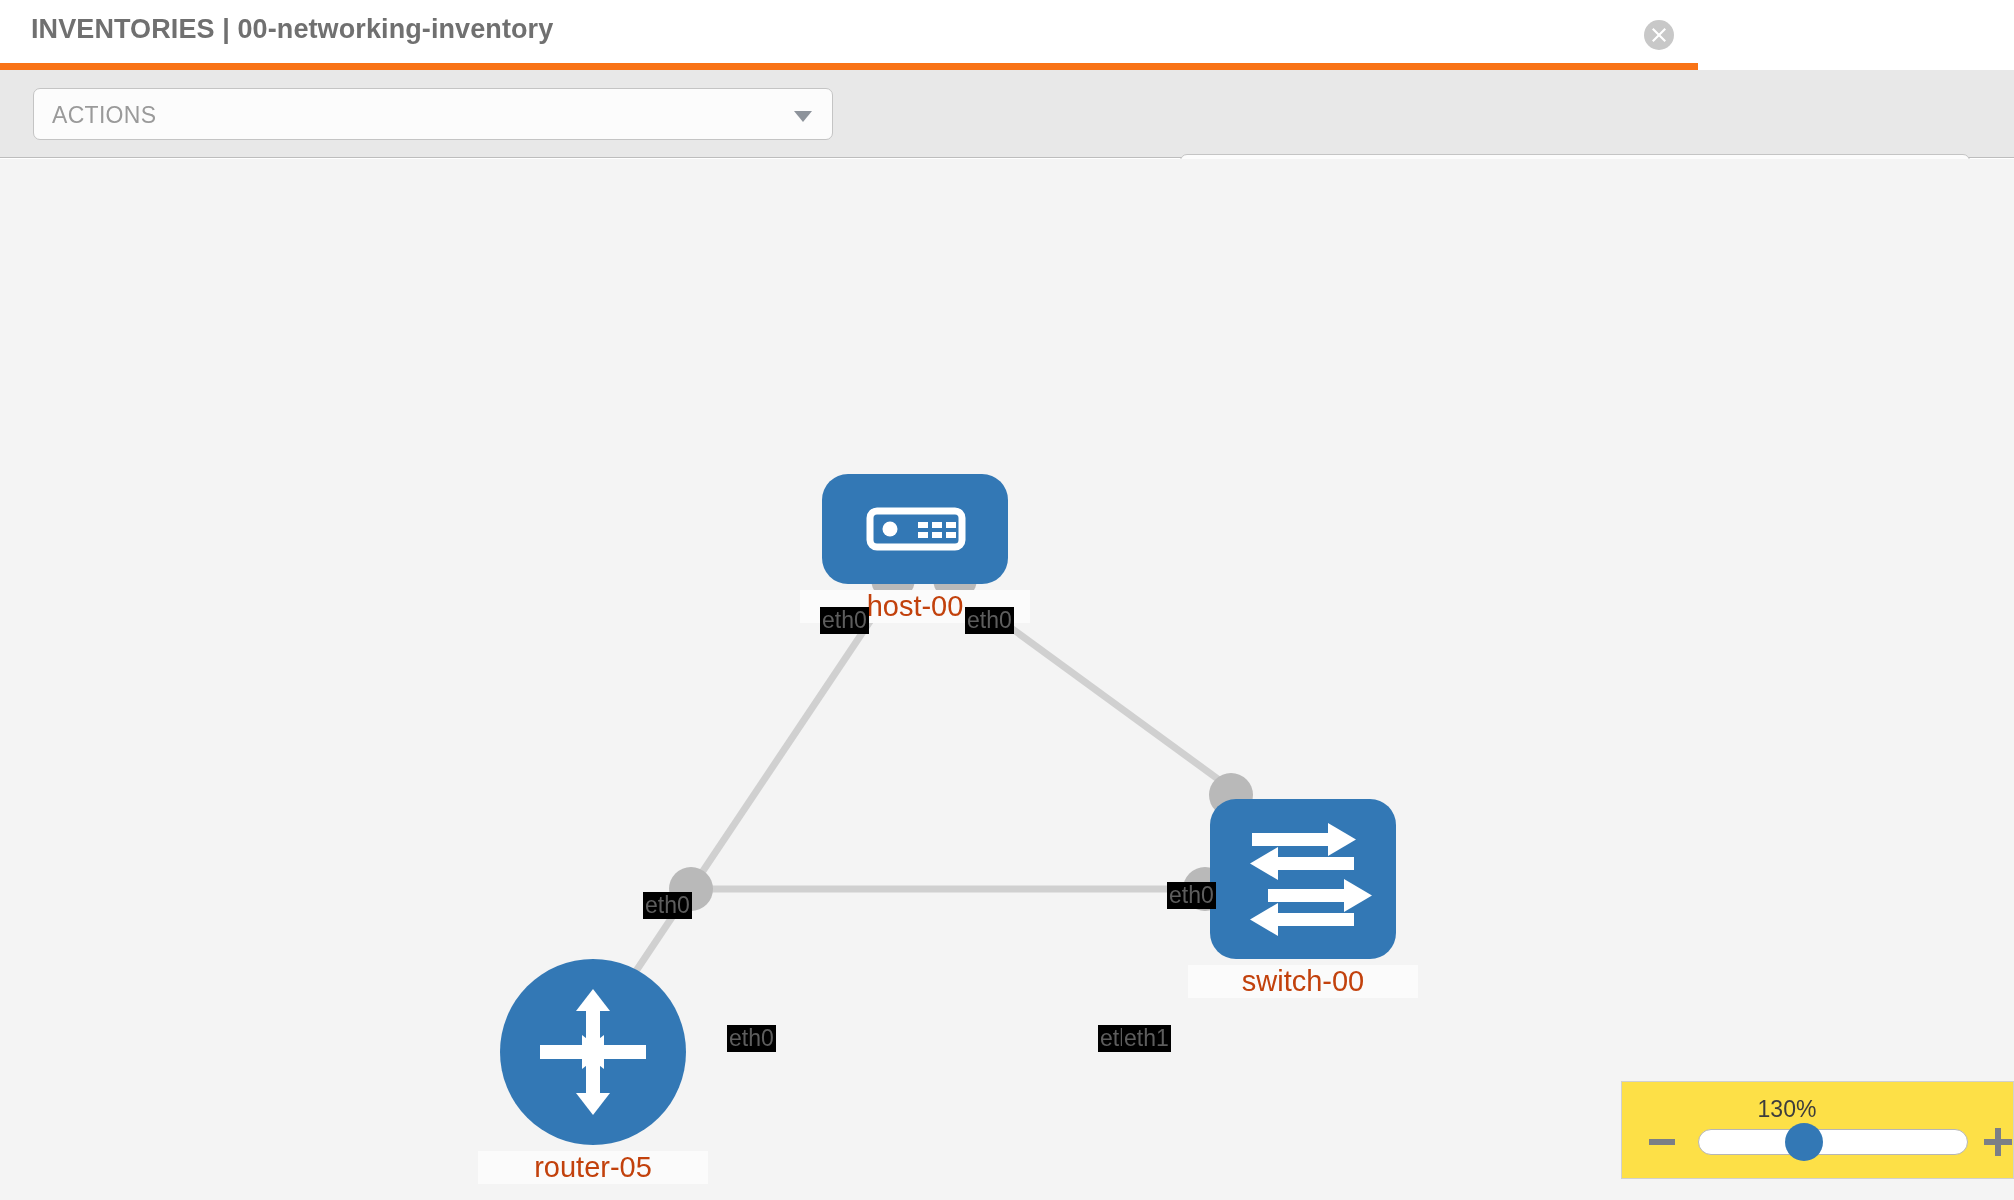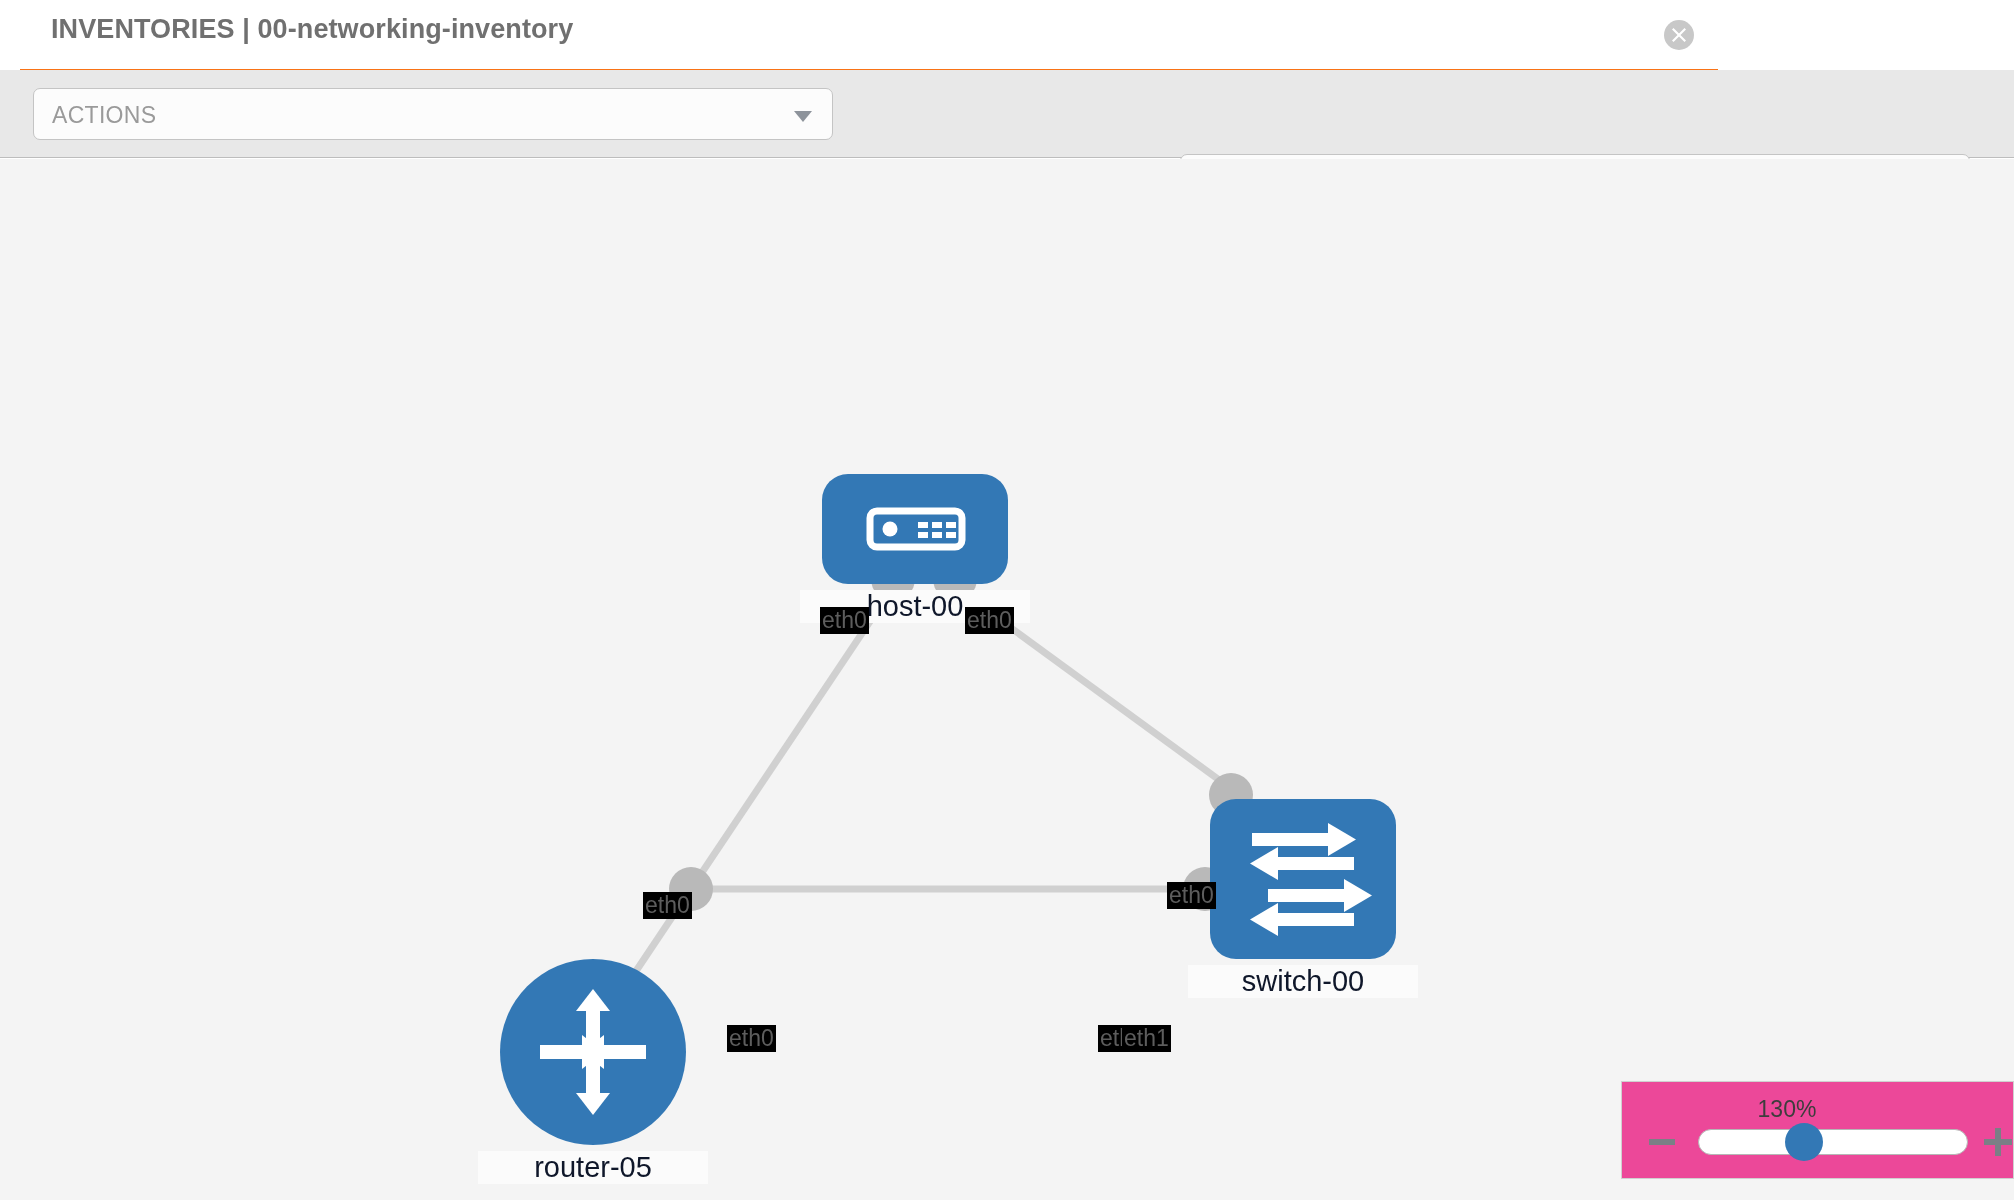--- a/index.html
+++ b/index.html
@@ -17,22 +17,21 @@
     height: 1200px;
     background: #ffffff;
   }
 
   
   .header {
     position: absolute;
     left: 0; top: 0;
     width: 1698px; height: 70px;
     background: #ffffff;
-    border-bottom: 1px solid #f97316;
-    margin-left: 20px;
+    border-bottom: 7px solid #f97316;
   }
   .page-title {
     position: absolute;
     left: 31px; top: 14px;
     font-size: 27px;
     font-weight: bold;
     color: #707070;
     letter-spacing: 0.1px;
     white-space: nowrap;
   }
@@ -132,21 +131,21 @@
     background: #3378b5;
   }
   .node-host .shape { width: 186px; height: 110px; border-radius: 26px; }
   .node-router .shape { width: 186px; height: 186px; border-radius: 50%; }
   .node-switch .shape { width: 186px; height: 160px; border-radius: 26px; }
   .node .shape svg { display: block; }
 
   .node-label {
     position: absolute;
     font-size: 29px;
-    color: #0f172a;
+    color: #c2410c;
     background: #fbfbfb;
     white-space: nowrap;
     padding: 0 3px;
     text-align: center;
   }
 
   
   .port {
     position: absolute;
     width: 44px; height: 44px;
@@ -162,21 +161,21 @@
     background: #000000;
     padding: 0 2px;
     white-space: nowrap;
   }
 
   
   .zoom-widget {
     position: absolute;
     left: 1621px; top: 1081px;
     width: 393px; height: 98px;
-    background: #ec4899;
+    background: #fde047;
     border: 1px solid #d0d0d0;
   }
   .zoom-pct {
     position: absolute;
     left: 0; top: 14px;
     width: 330px;
     text-align: center;
     font-size: 23px;
     color: #3d3d3d;
   }

